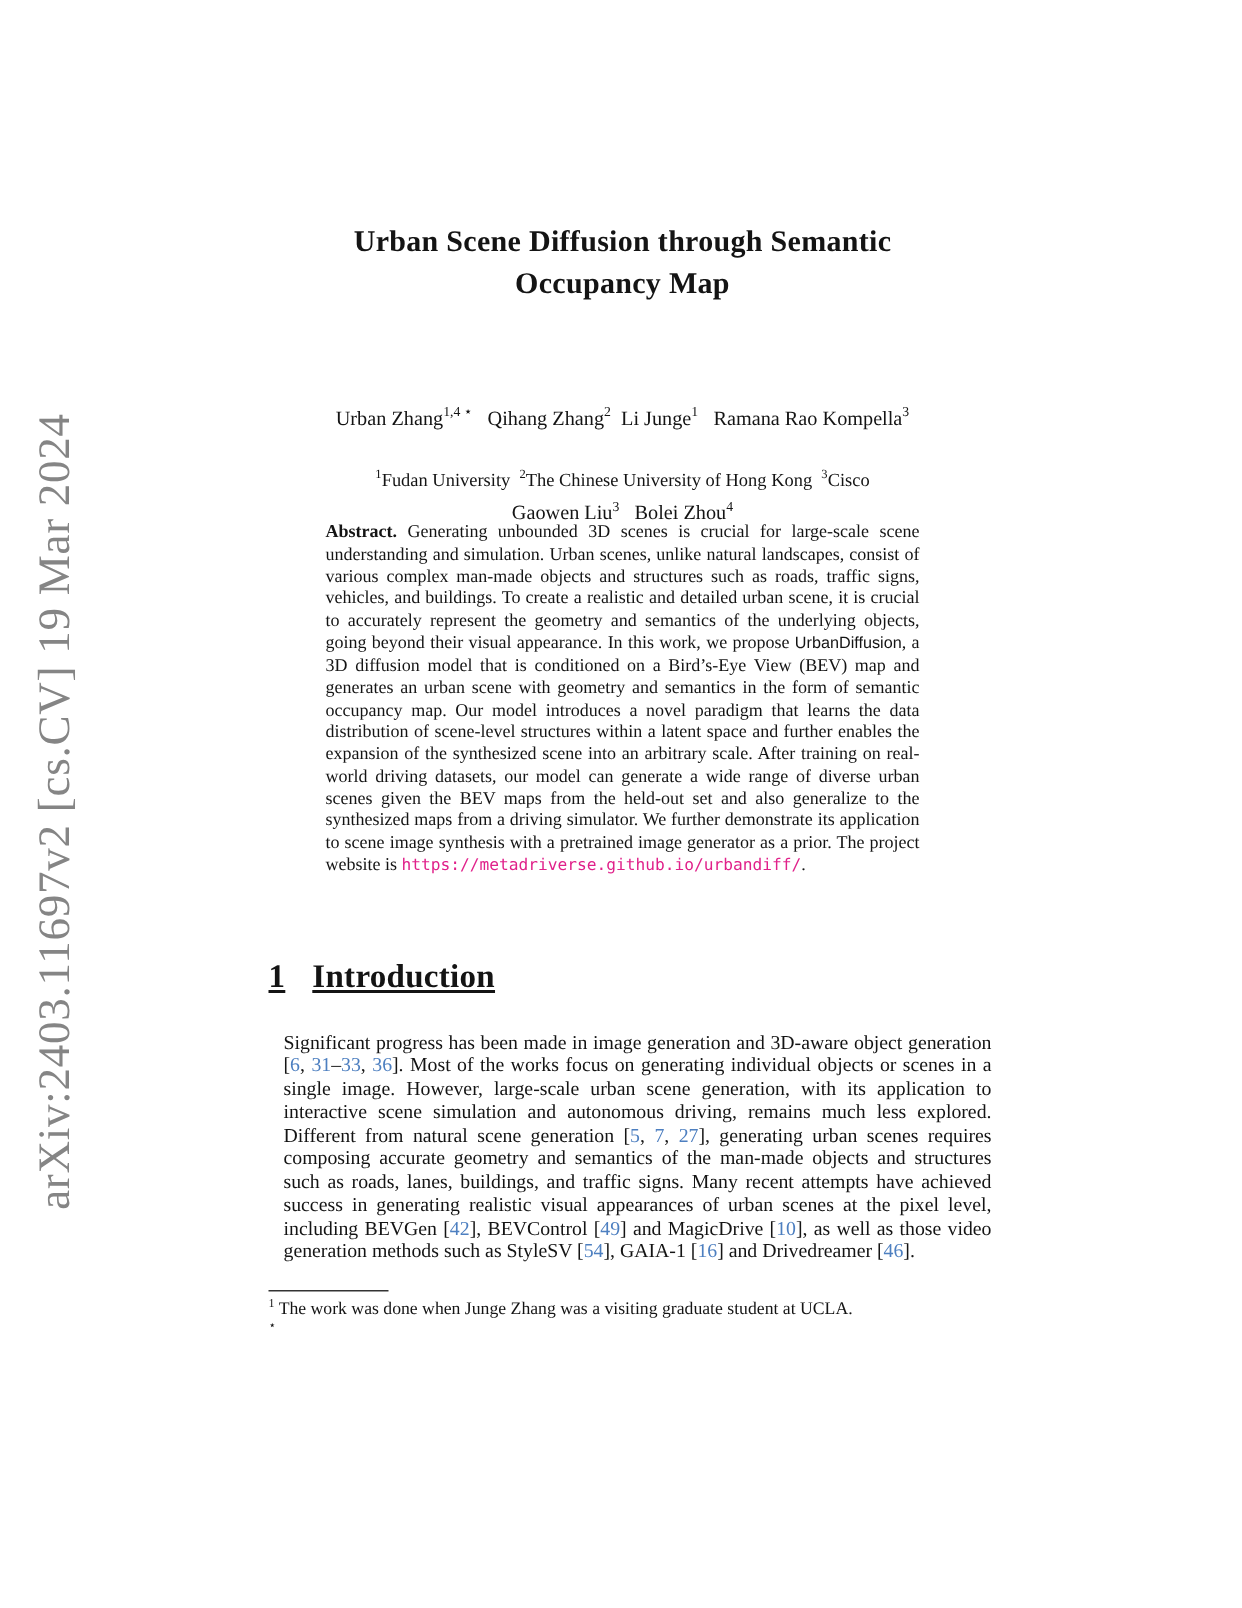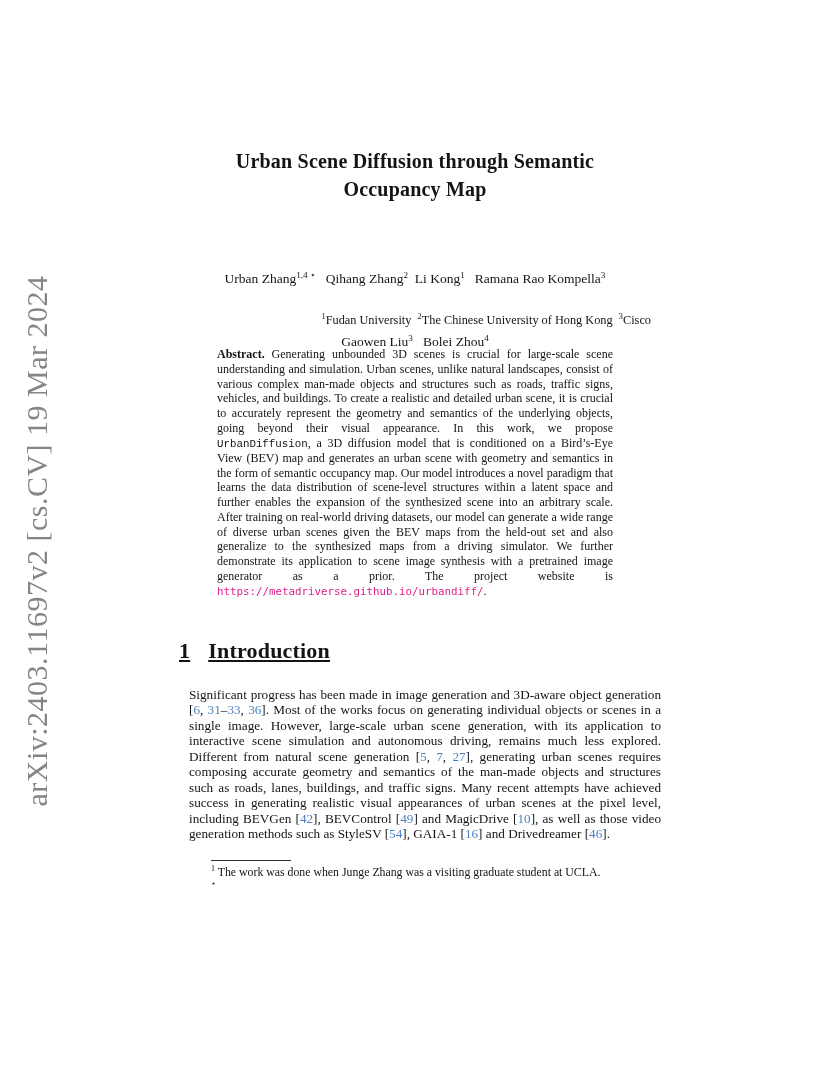--- a/index.html
+++ b/index.html
@@ -48,21 +48,21 @@
     position:absolute;
     top:227px;left:0;right:0;
     text-align:center;
     font-size:13.5px;
     line-height:1.55;
     white-space:pre-wrap;
   }
   .affiliations{
     position:absolute;
     top:274px;left:0;right:0;
-    text-align:right;
+    text-align:center;
     font-size:12.3px;
     line-height:1.5;
     white-space:pre-wrap;
   }
   .abstract{
     position:absolute;
     top:347px;left:38px;
     width:396px;
   }
   .abstract p{
@@ -89,49 +89,48 @@
     font-size:13.2px;
     line-height:1.17;
     text-align:justify;
   }
   .footnote{
     position:absolute;
     top:860px;left:0;
     width:472px;
     font-size:11.8px;
     line-height:1.25;
-    margin-left:32px;
   }
   .footnote-rule{
     width:80px;height:0;
     border-top:1px solid #333;
     margin-bottom:4px;
   }
   .seg-b{font-weight:bold;}
   .seg-sup{vertical-align:super;font-size:0.68em;line-height:0;}
   .seg-cite{color:var(--cite-color);}
-  .seg-mono{font-family:Liberation Mono, monospace;font-size:0.9em;}
+  .seg-mono{font-family:Liberation Sans, sans-serif;font-size:0.9em;}
   .seg-url{font-family:"DejaVu Sans Mono", monospace;font-size:0.9em;color:var(--url-color);}
 </style>
 </head>
 <body>
 
 <div class="page">
 
   <div class="watermark">arXiv:2403.11697v2  [cs.CV]  19 Mar 2024</div>
 
   <main class="content">
 
     <h1 class="title">
       <span>Urban Scene Diffusion through Semantic</span><br>
       <span>Occupancy Map</span>
     </h1>
 
     <div class="authors">
-      <div><span>Urban Zhang</span><span class="seg-sup">1,4 ⋆</span><span>&nbsp;&nbsp;&nbsp;</span><span>Qihang Zhang</span><span class="seg-sup">2</span><span>&nbsp;&nbsp;</span><span>Li Kong</span><span class="seg-sup">1</span><span>&nbsp;&nbsp;&nbsp;</span><span>Ramana Rao Kompella</span><span class="seg-sup">3</span></div>
+      <div><span>Urban Zhang</span><span class="seg-sup">1,4 ⋆</span><span>&nbsp;&nbsp;&nbsp;</span><span>Qihang Zhang</span><span class="seg-sup">2</span><span>&nbsp;&nbsp;</span><span>Li Junge</span><span class="seg-sup">1</span><span>&nbsp;&nbsp;&nbsp;</span><span>Ramana Rao Kompella</span><span class="seg-sup">3</span></div>
       <div><span>Gaowen Liu</span><span class="seg-sup">3</span><span>&nbsp;&nbsp;&nbsp;</span><span>Bolei Zhou</span><span class="seg-sup">4</span></div>
     </div>
 
     <div class="affiliations">
       <div><span class="seg-sup">1</span><span>Fudan University&nbsp;&nbsp;</span><span class="seg-sup">2</span><span>The Chinese University of Hong Kong&nbsp;&nbsp;</span><span class="seg-sup">3</span><span>Cisco</span></div>
     </div>
 
     <section class="abstract">
       <p><span class="seg-b">Abstract.</span><span> Generating unbounded 3D scenes is crucial for large-scale scene understanding and simulation. Urban scenes, unlike natural landscapes, consist of various complex man-made objects and structures such as roads, traffic signs, vehicles, and buildings. To create a realistic and detailed urban scene, it is crucial to accurately represent the geometry and semantics of the underlying objects, going beyond their visual appearance. In this work, we propose </span><span class="seg-mono">UrbanDiffusion</span><span>, a 3D diffusion model that is conditioned on a Bird’s-Eye View (BEV) map and generates an urban scene with geometry and semantics in the form of semantic occupancy map. Our model introduces a novel paradigm that learns the data distribution of scene-level structures within a latent space and further enables the expansion of the synthesized scene into an arbitrary scale. After training on real-world driving datasets, our model can generate a wide range of diverse urban scenes given the BEV maps from the held-out set and also generalize to the synthesized maps from a driving simulator. We further demonstrate its application to scene image synthesis with a pretrained image generator as a prior. The project website is </span><span class="seg-url">https://metadriverse.github.io/urbandiff/</span><span>.</span></p>
     </section>

